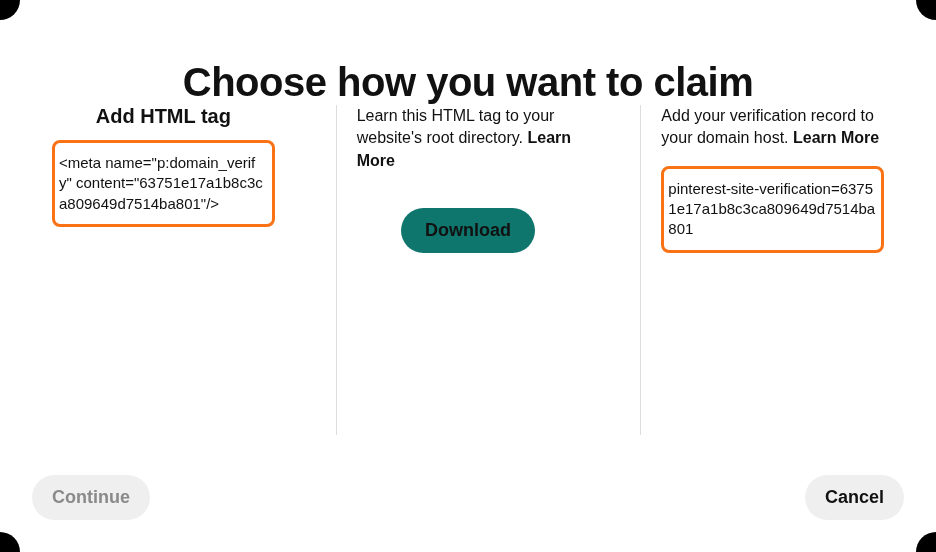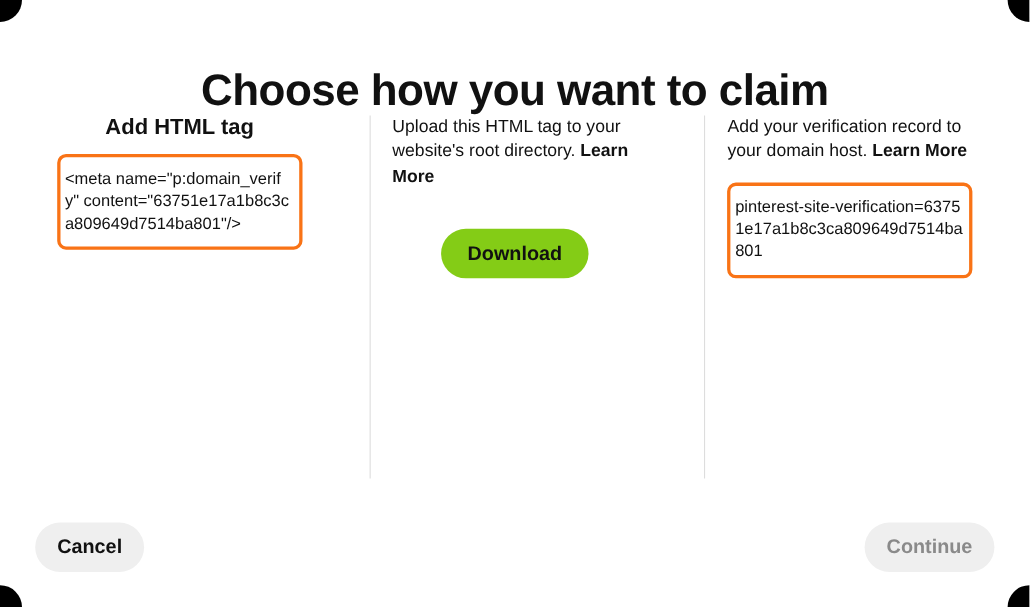--- a/index.html
+++ b/index.html
@@ -89,21 +89,21 @@
       word-break: break-all;
       background: #fff;
       font-family: -apple-system, BlinkMacSystemFont, "Segoe UI", Helvetica, Arial, sans-serif;
     }
     .download-wrap {
       display: flex;
       justify-content: center;
       margin-top: 20px;
     }
     .download-btn {
-      background: #84cc16;
+      background: #0f766e;
       border: none;
       border-radius: 24px;
       padding: 12px 24px;
       font-size: 18px;
       font-weight: 700;
       color: #111;
       cursor: pointer;
     }
     .footer {
       display: flex;
@@ -141,35 +141,35 @@
 
   <div class="options">
 
     <div class="option">
       <div class="option-title">Add HTML tag</div>
       <div class="code-box">&lt;meta name="p:domain_verify" content="63751e17a1b8c3ca809649d7514ba801"/&gt;</div>
     </div>
 
     <div class="option">
       <div class="desc-block">
-        <span class="option-desc">Upload this HTML tag to your website's root directory.</span>
+        <span class="option-desc">Learn this HTML tag to your website's root directory.</span>
         <span class="option-desc learn-more">Learn More</span>
       </div>
       <div class="download-wrap">
         <button class="download-btn">Download</button>
       </div>
     </div>
 
     <div class="option">
       <div class="desc-block">
         <span class="option-desc">Add your verification record to your domain host.</span>
         <span class="option-desc learn-more">Learn More</span>
       </div>
       <div class="code-box">pinterest-site-verification=63751e17a1b8c3ca809649d7514ba801</div>
     </div>
 
   </div>
 
   <div class="footer">
+    <button class="btn btn-continue">Continue</button>
     <button class="btn btn-cancel">Cancel</button>
-    <button class="btn btn-continue">Continue</button>
   </div>
 </div>
 
 </body></html>

